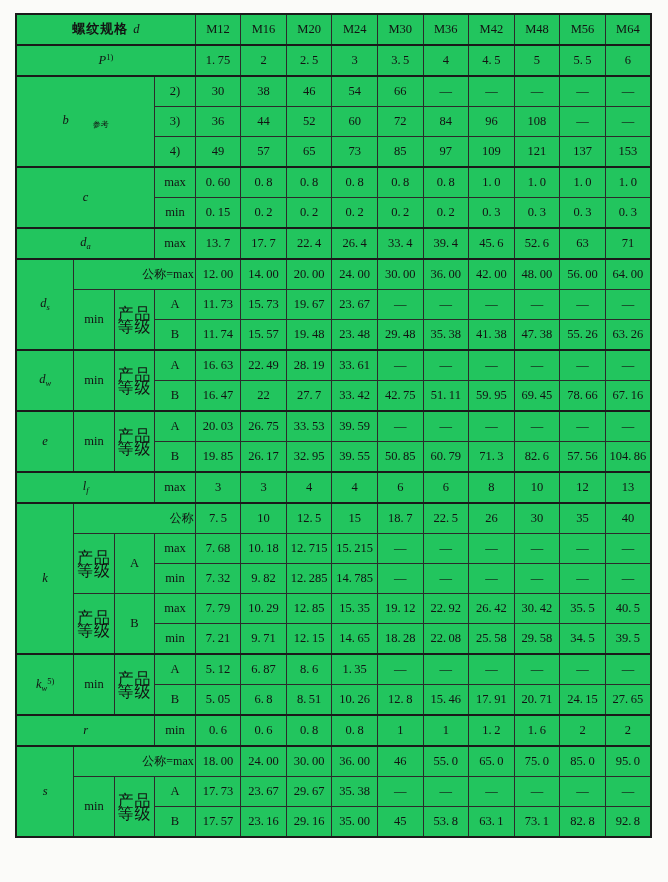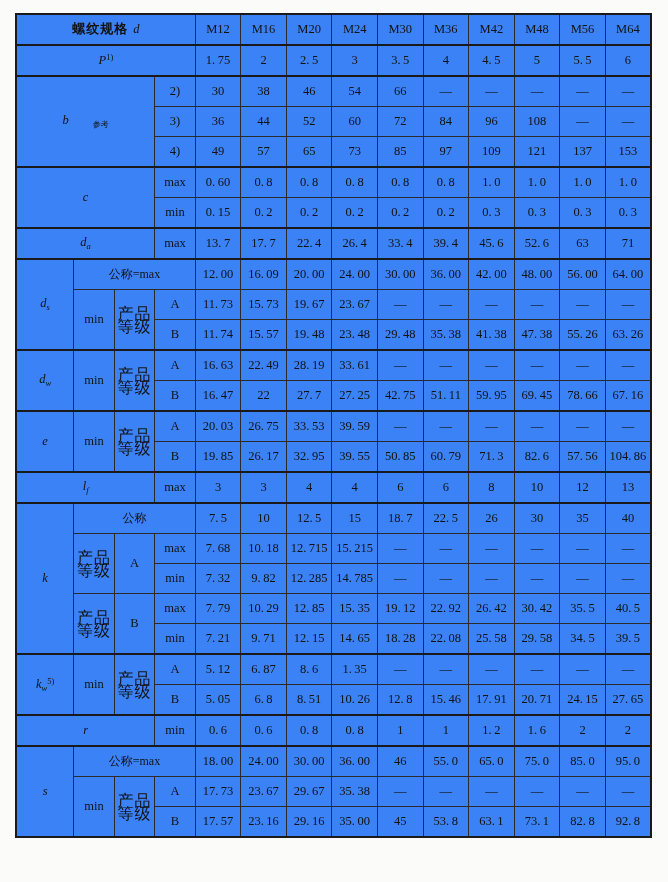--- a/index.html
+++ b/index.html
@@ -9,41 +9,41 @@
     font-family:"Liberation Serif","DejaVu Serif",serif;
     color:#121212;
     position:relative;
   }
   .sheet{position:absolute;left:15px;top:13px;}
   table{
     border-collapse:collapse;
     table-layout:fixed;
     width:637px;
     border:2px solid #1a1a1a;
-    background:#3b82f6;
+    background:#22c55e;
   }
   td,th{
     border:1px solid #2b2b2b;
     text-align:center;
     vertical-align:middle;
     padding:0 1px;
     font-size:12.5px;
     font-weight:normal;
     height:29px;
     line-height:1.05;
     overflow:hidden;
     white-space:nowrap;
   }
   tr{height:29px;}
   tr.sec>td, tr.sec>th{border-top:2px solid #1a1a1a;}
   .num{font-family:"Liberation Serif","DejaVu Serif",serif;}
   .var{font-style:italic;font-family:"Liberation Serif","DejaVu Serif",serif;}
   .vsp{margin-left:5px;}
   .cjk-b{font-weight:bold;font-size:13px;letter-spacing:1px;}
-  .cjk{font-size:12px;}
+  .cjk{font-size:12px;text-align:right;}
   sub{font-size:8.5px;vertical-align:-3px;}
   sub.cjksub{font-size:8px;letter-spacing:0;padding-left:24px;}
   sup{font-size:8.5px;vertical-align:4px;}
   .grade div{font-size:16px;line-height:13px;letter-spacing:1px;}
 </style>
 </head>
 <body>
 
 <div class="sheet">
 <table>
@@ -177,21 +177,21 @@
           <td class="num">63</td>
           <td class="num">71</td>
         </tr>
 
 <tr class="sec">
   <td rowspan="3">
     <span class="var">d</span><sub class="var">s</sub>
   </td>
   <td colspan="3" class="cjk">公称=max</td>
 <td class="num">12. 00</td>
-          <td class="num">16. 09</td>
+          <td class="num">14. 00</td>
           <td class="num">20. 00</td>
           <td class="num">24. 00</td>
           <td class="num">30. 00</td>
           <td class="num">36. 00</td>
           <td class="num">42. 00</td>
           <td class="num">48. 00</td>
           <td class="num">56. 00</td>
           <td class="num">64. 00</td>
         </tr>
 <tr>
@@ -245,21 +245,21 @@
           <td class="num">—</td>
           <td class="num">—</td>
           <td class="num">—</td>
           <td class="num">—</td>
         </tr>
 <tr>
   <td>B</td>
 <td class="num">16. 47</td>
           <td class="num">22</td>
           <td class="num">27. 7</td>
-          <td class="num">27. 25</td>
+          <td class="num">33. 42</td>
           <td class="num">42. 75</td>
           <td class="num">51. 11</td>
           <td class="num">59. 95</td>
           <td class="num">69. 45</td>
           <td class="num">78. 66</td>
           <td class="num">67. 16</td>
         </tr>
 
 <tr class="sec">
   <td rowspan="2">

